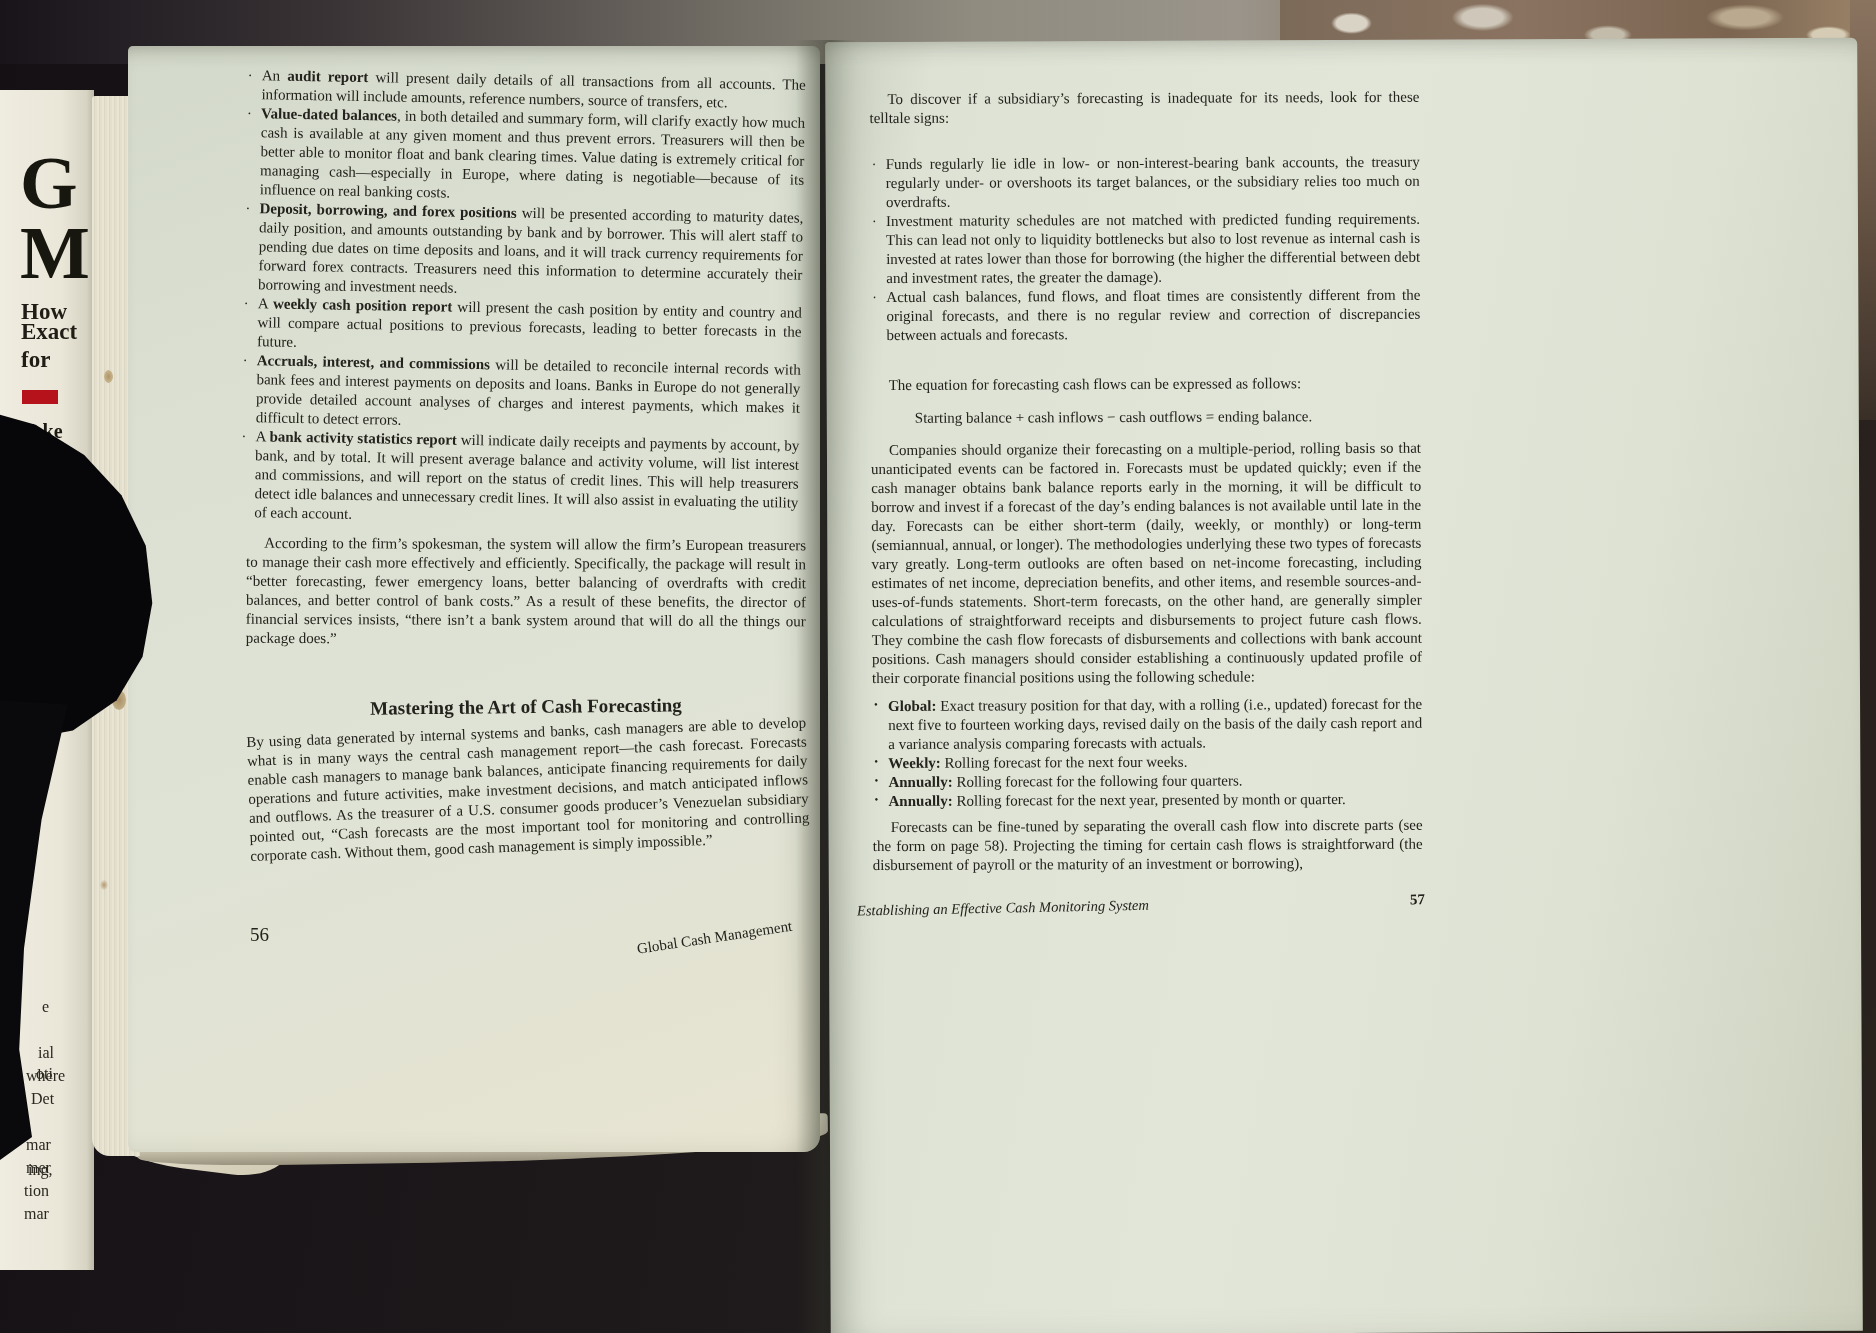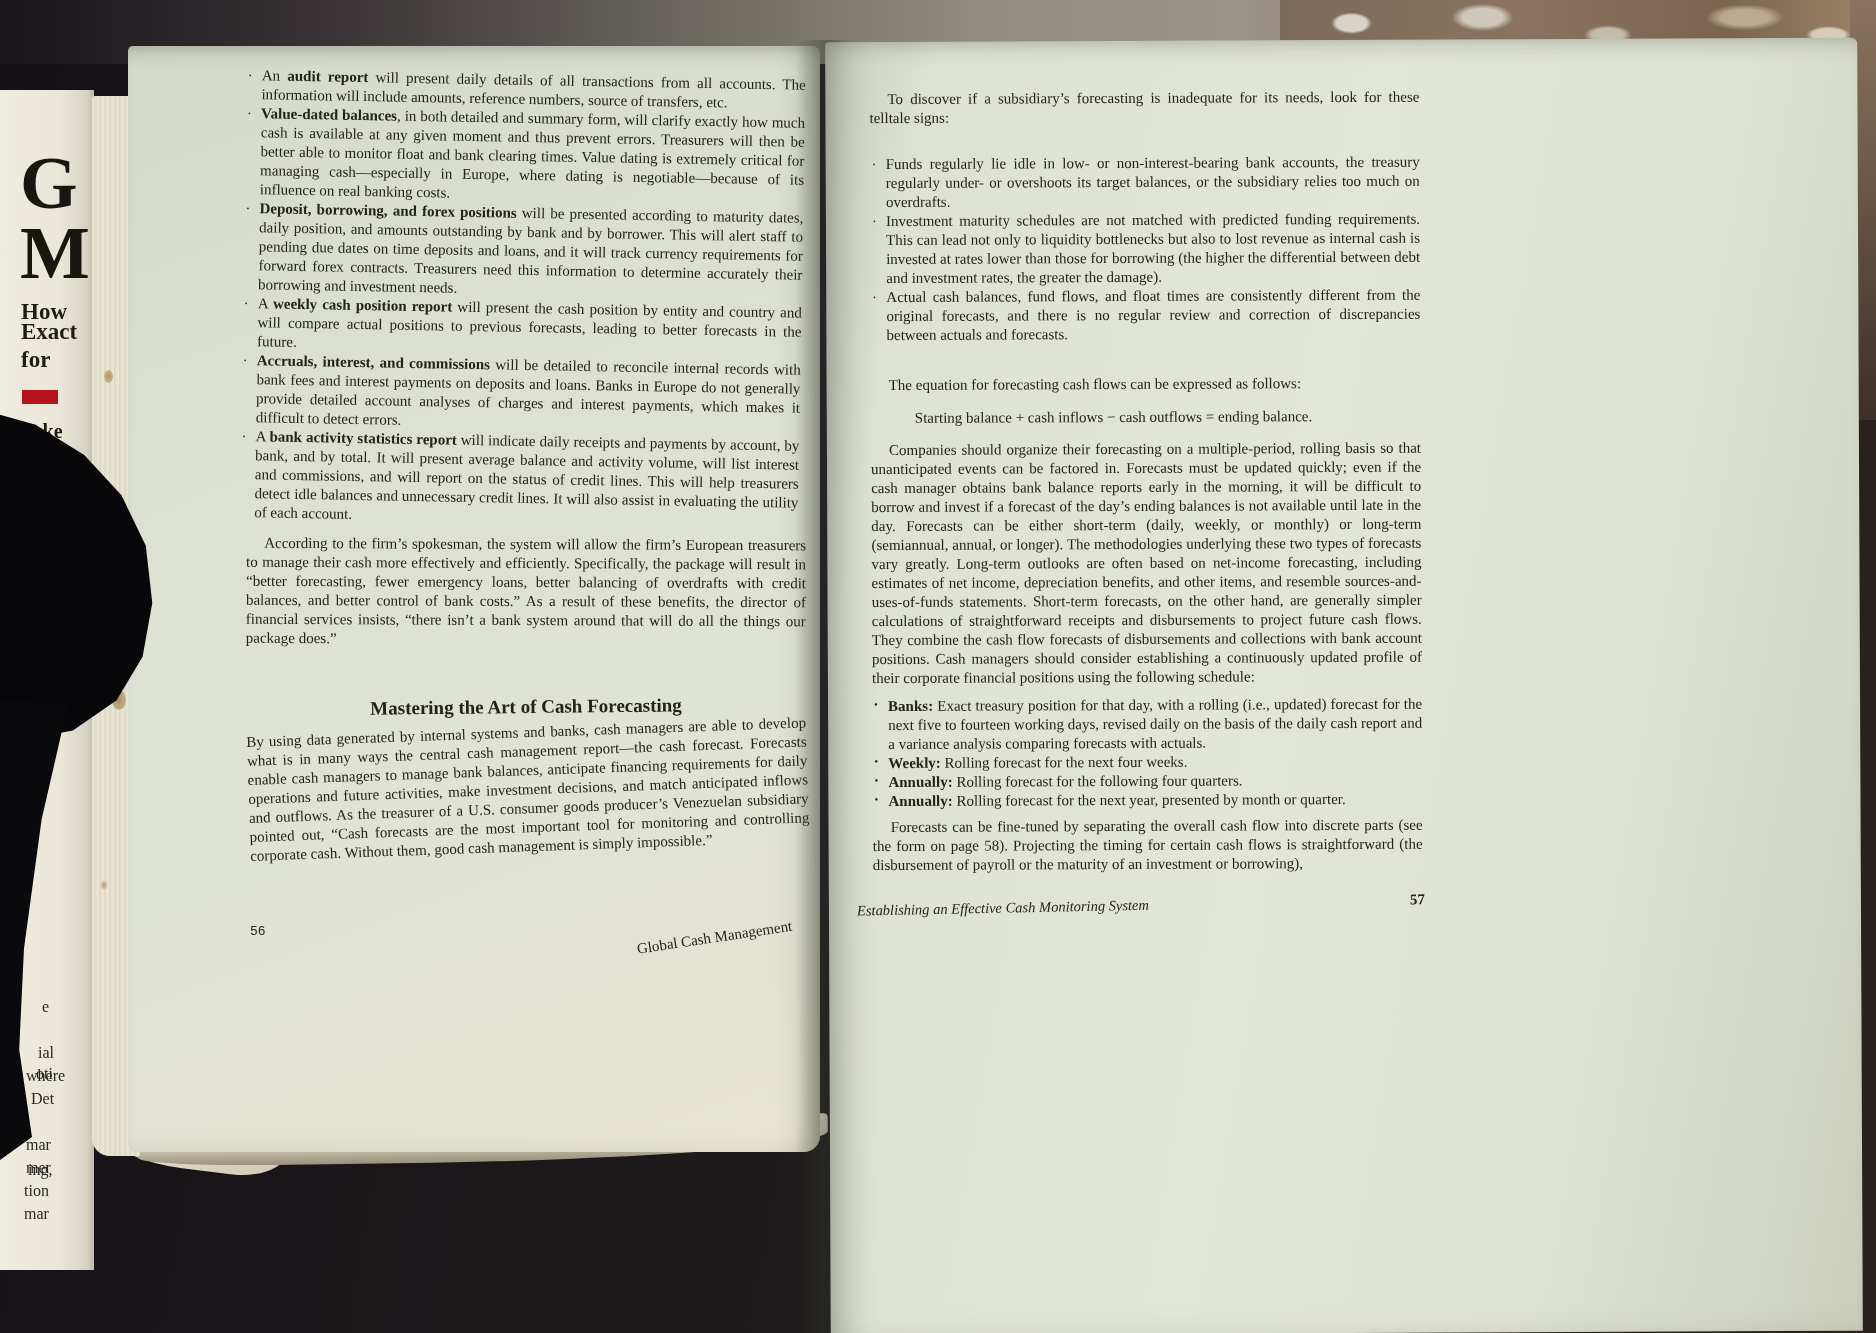--- a/index.html
+++ b/index.html
@@ -56,21 +56,21 @@
     background:linear-gradient(90deg,rgba(50,55,40,0) 0%,rgba(55,60,45,0.34) 42%,rgba(45,50,38,0.42) 55%,rgba(55,60,45,0.12) 80%,rgba(55,60,45,0) 100%);}
   
   .lp-text{position:absolute;left:118px;top:20px;width:560px;font-size:15px;line-height:19px;text-align:justify;}
   .lp-bullets{transform:rotate(1.0deg);transform-origin:left top;}
   ul.blist{list-style:none;margin:0;padding:0 0 0 16px;}
   ul.blist li{position:relative;}
   ul.blist li .marker{position:absolute;left:-14px;top:0;font-size:14px;}
   .lp-para1{margin-top:13px;text-indent:18px;transform:rotate(0.25deg);}
   .lp-heading{margin-top:48px;text-align:center;font-weight:bold;font-size:19px;transform:rotate(-0.6deg);}
   .lp-para2{margin-top:17px;transform:rotate(-2deg);transform-origin:left top;}
-  .lp-pagenum{position:absolute;left:122px;top:878px;font-size:13px;font-family:Liberation Mono, monospace;}
+  .lp-pagenum{position:absolute;left:122px;top:878px;font-size:19px;}
   .lp-runfoot{position:absolute;left:508px;top:880px;width:200px;font-size:15px;transform:rotate(-8.5deg);white-space:nowrap;}
   .rp-text{position:absolute;left:44px;top:48px;width:550px;font-size:15px;line-height:19px;text-align:justify;}
   .rp-intro{text-indent:18px;}
   .rp-signs{margin-top:27px;}
   .rp-eqintro{margin-top:31px;text-indent:18px;}
   .rp-equation{margin-top:14px;padding-left:44px;}
   .rp-body{margin-top:13px;text-indent:18px;}
   .rp-schedule{margin-top:9px;}
   ul.slist{list-style:none;margin:0;padding:0 0 0 16px;}
   ul.slist li{position:relative;}
@@ -161,21 +161,21 @@
           <li><span class="marker">·</span><span>Funds regularly lie idle in low- or non-interest-bearing bank accounts, the treasury regularly under- or overshoots its target balances, or the subsidiary relies too much on overdrafts.</span></li>
           <li><span class="marker">·</span><span>Investment maturity schedules are not matched with predicted funding requirements. This can lead not only to liquidity bottlenecks but also to lost revenue as internal cash is invested at rates lower than those for borrowing (the higher the differential between debt and investment rates, the greater the damage).</span></li>
           <li><span class="marker">·</span><span>Actual cash balances, fund flows, and float times are consistently different from the original forecasts, and there is no regular review and correction of discrepancies between actuals and forecasts.</span></li>
         </ul>
       </div>
       <div class="rp-eqintro">The equation for forecasting cash flows can be expressed as follows:</div>
       <div class="rp-equation">Starting balance + cash inflows − cash outflows = ending balance.</div>
       <div class="rp-body">Companies should organize their forecasting on a multiple-period, rolling basis so that unanticipated events can be factored in. Forecasts must be updated quickly; even if the cash manager obtains bank balance reports early in the morning, it will be difficult to borrow and invest if a forecast of the day’s ending balances is not available until late in the day. Forecasts can be either short-term (daily, weekly, or monthly) or long-term (semiannual, annual, or longer). The methodologies underlying these two types of forecasts vary greatly. Long-term outlooks are often based on net-income forecasting, including estimates of net income, depreciation benefits, and other items, and resemble sources-and-uses-of-funds statements. Short-term forecasts, on the other hand, are generally simpler calculations of straightforward receipts and disbursements to project future cash flows. They combine the cash flow forecasts of disbursements and collections with bank account positions. Cash managers should consider establishing a continuously updated profile of their corporate financial positions using the following schedule:</div>
       <div class="rp-schedule">
         <ul class="slist">
-          <li><span class="marker">•</span><b>Banks:</b><span> Exact treasury position for that day, with a rolling (i.e., updated) forecast for the next five to fourteen working days, revised daily on the basis of the daily cash report and a variance analysis comparing forecasts with actuals.</span></li>
+          <li><span class="marker">•</span><b>Global:</b><span> Exact treasury position for that day, with a rolling (i.e., updated) forecast for the next five to fourteen working days, revised daily on the basis of the daily cash report and a variance analysis comparing forecasts with actuals.</span></li>
           <li><span class="marker">•</span><b>Weekly:</b><span> Rolling forecast for the next four weeks.</span></li>
           <li><span class="marker">•</span><b>Annually:</b><span> Rolling forecast for the following four quarters.</span></li>
           <li><span class="marker">•</span><b>Annually:</b><span> Rolling forecast for the next year, presented by month or quarter.</span></li>
         </ul>
       </div>
       <div class="rp-closing">Forecasts can be fine-tuned by separating the overall cash flow into discrete parts (see the form on page 58). Projecting the timing for certain cash flows is straightforward (the disbursement of payroll or the maturity of an investment or borrowing),</div>
     </div>
     <div class="rp-footer">
       <span class="rp-foottitle">Establishing an Effective Cash Monitoring System</span>
       <span class="rp-pagenum">57</span>

